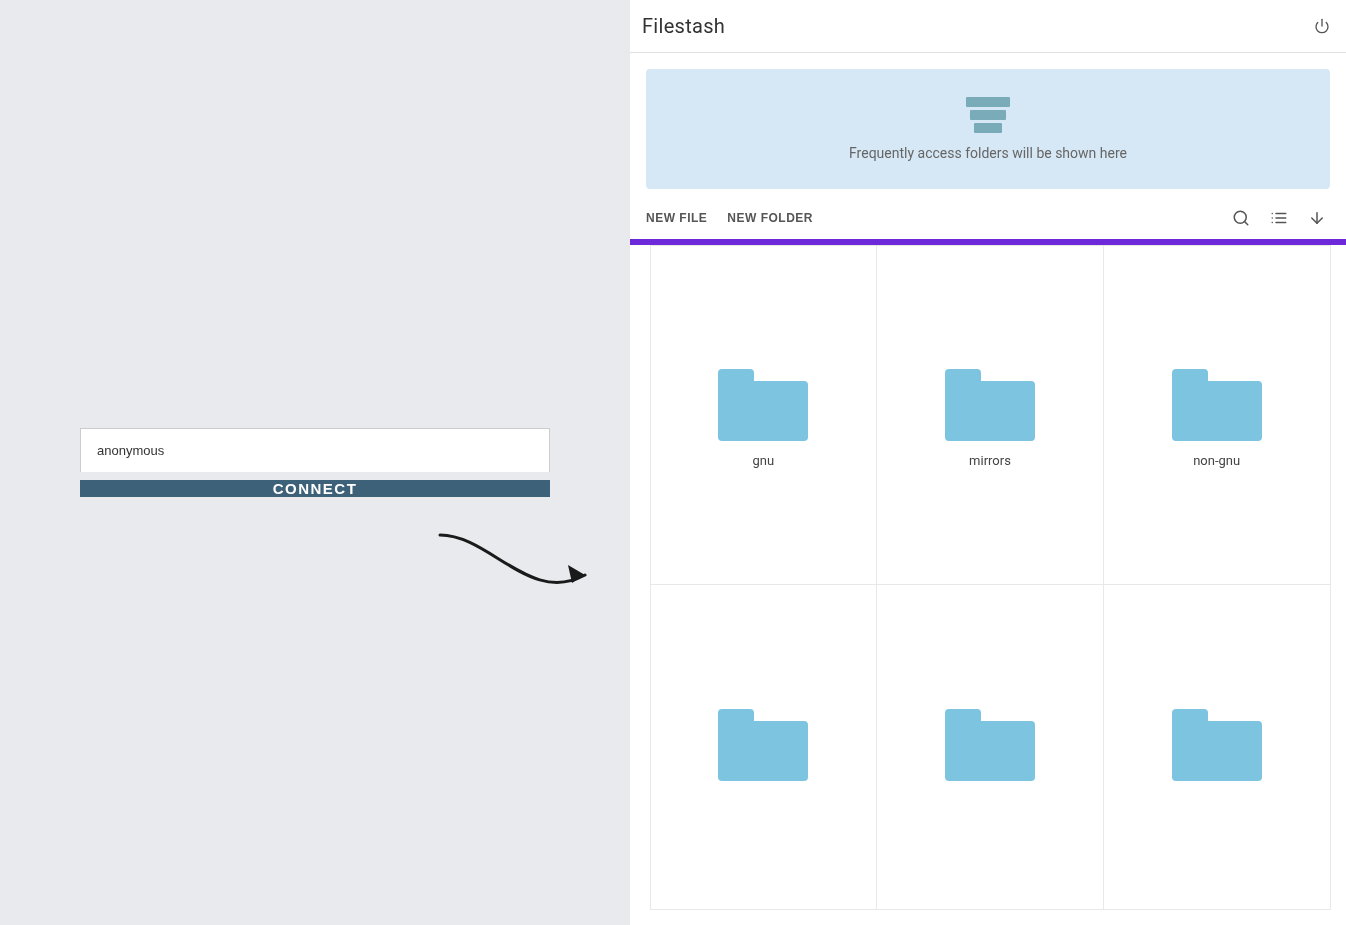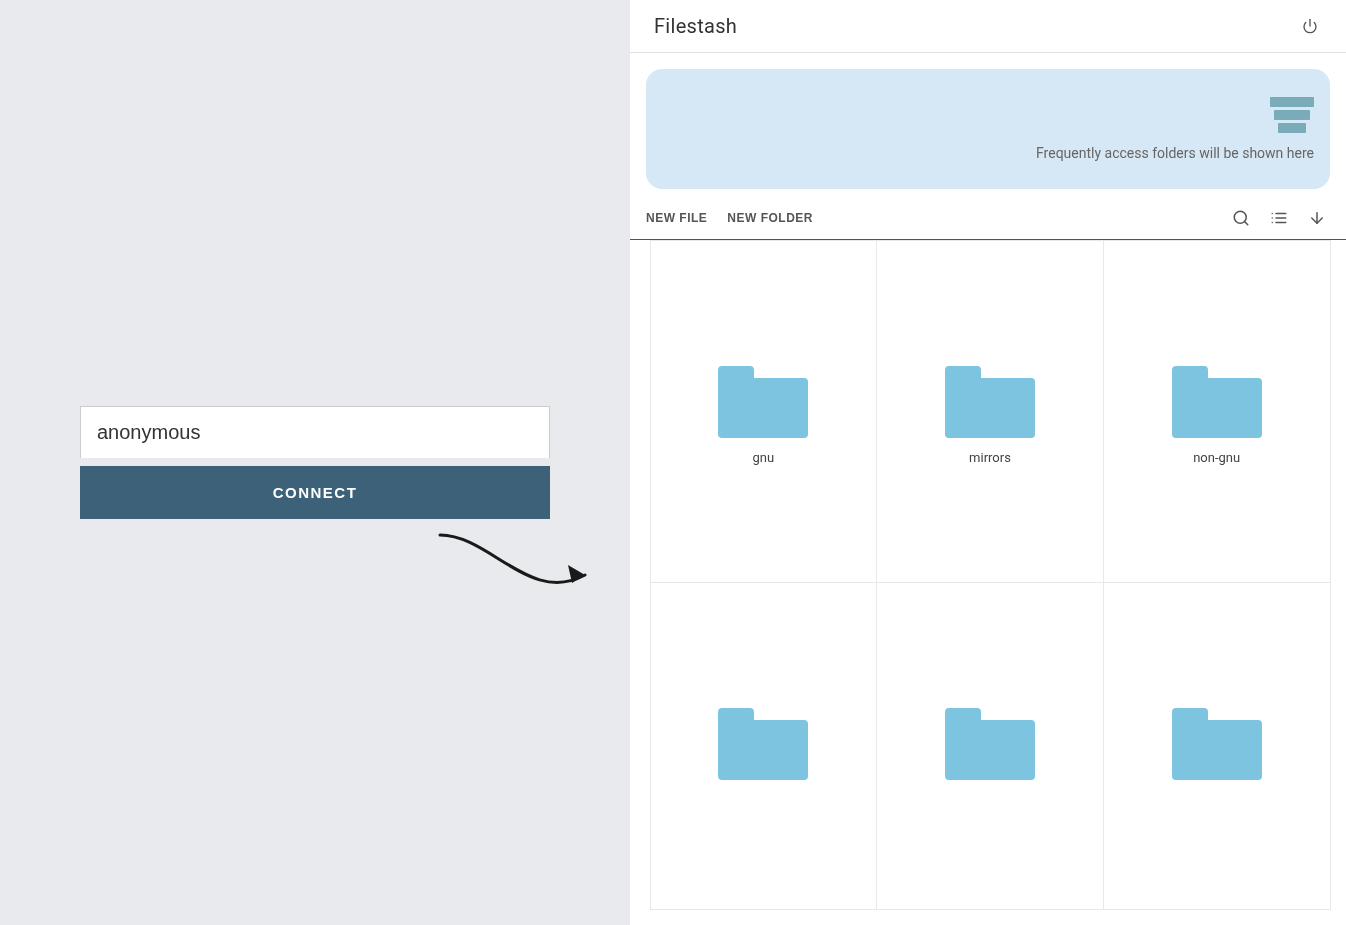--- a/index.html
+++ b/index.html
@@ -27,38 +27,37 @@
     .login-form {
       width: 470px;
       display: flex;
       flex-direction: column;
       gap: 0;
     }
 
     .login-form input {
       width: 100%;
       padding: 14px 16px;
-      font-size: 20px;
+      font-size: 13px;
       border: 1px solid #ccc;
       background: #fff;
       outline: none;
       color: #333;
     }
 
     .login-form input:first-child {
       border-bottom: none;
     }
 
     .login-form input::placeholder {
       color: #999;
     }
 
     .connect-btn {
       width: 100%;
-      padding: 18px;
       background: #3d6178;
       color: #fff;
       font-size: 15px;
       font-weight: 700;
       letter-spacing: 1.5px;
       border: none;
       cursor: pointer;
       margin-top: 8px;
       text-align: center;
     }
@@ -81,21 +80,21 @@
       flex-direction: column;
       height: 925px;
       overflow: hidden;
     }
 
     
     .header {
       display: flex;
       align-items: center;
       justify-content: space-between;
-      padding: 14px 24px;
+      padding: 14px 12px;
       border-bottom: 1px solid #e0e0e0;
       background: #fff;
     }
 
     .header-title {
       font-size: 20px;
       font-weight: 400;
       color: #333;
       letter-spacing: 0.3px;
     }
@@ -104,24 +103,24 @@
       width: 24px;
       height: 24px;
       cursor: pointer;
       color: #555;
     }
 
     
     .recent-banner {
       background: #d6e8f5;
       margin: 16px 16px 8px 16px;
-      border-radius: 16px;
-      display: flex;
-      flex-direction: column;
-      align-items: flex-end;
+      border-radius: 4px;
+      display: flex;
+      flex-direction: column;
+      align-items: center;
       justify-content: center;
       padding: 28px 16px;
       gap: 12px;
     }
 
     .stack-icon {
       display: flex;
       flex-direction: column;
       align-items: center;
       gap: 3px;
@@ -141,21 +140,21 @@
       font-size: 14px;
       color: #666;
     }
 
     
     .toolbar {
       display: flex;
       align-items: center;
       padding: 8px 16px;
       gap: 20px;
-      border-bottom: 1px solid #6d28d9;
+      border-bottom: 6px solid #6d28d9;
     }
 
     .toolbar-btn {
       font-size: 12px;
       font-weight: 600;
       color: #555;
       letter-spacing: 0.5px;
       cursor: pointer;
       background: none;
       border: none;

